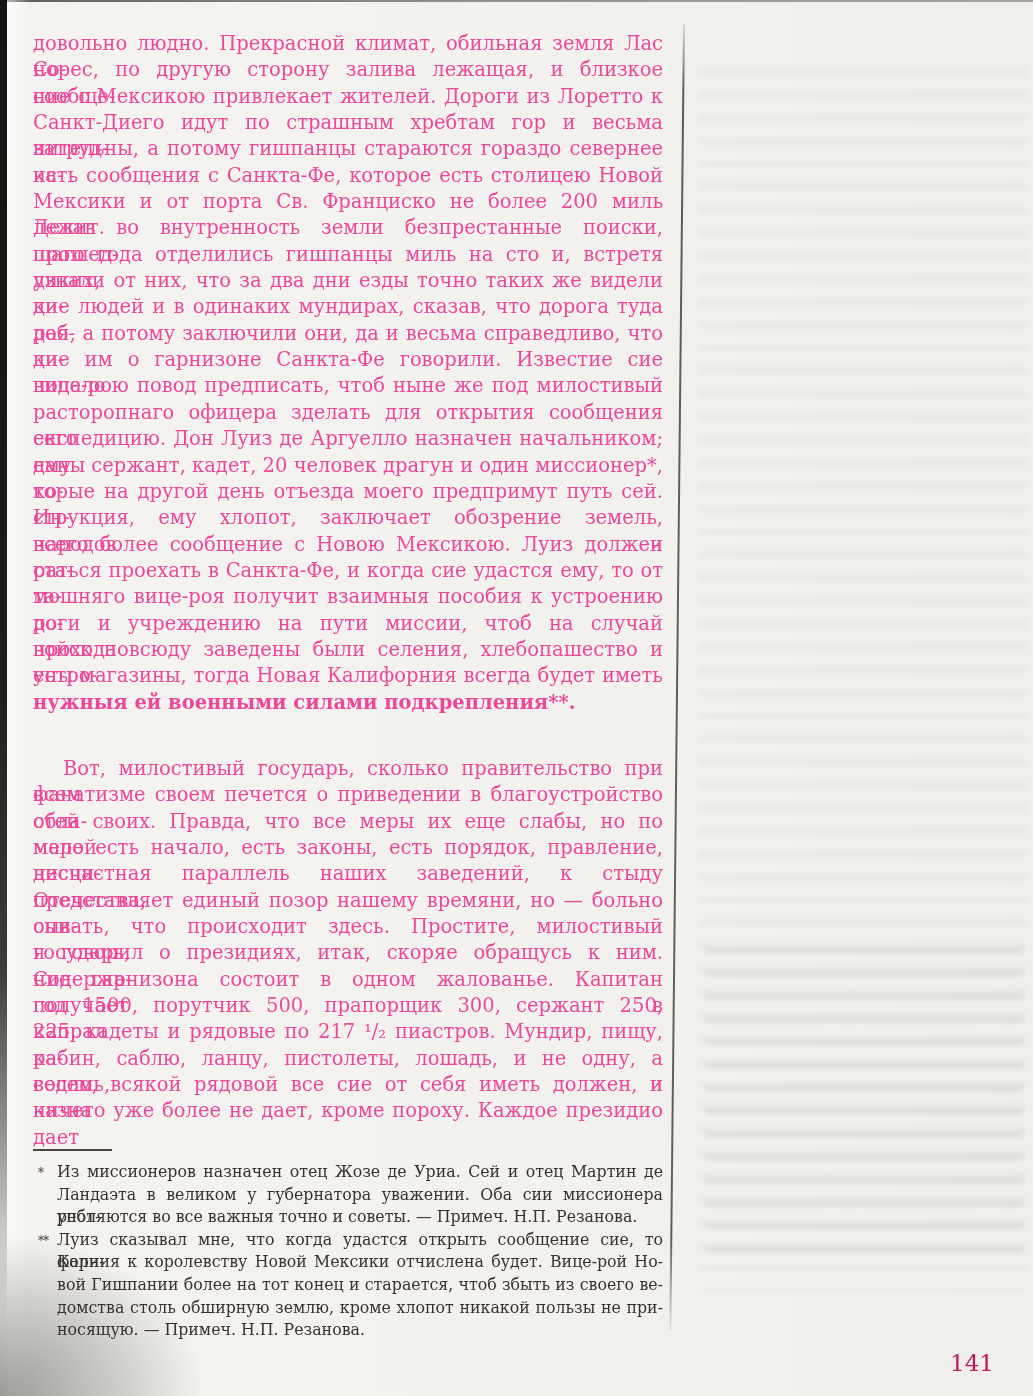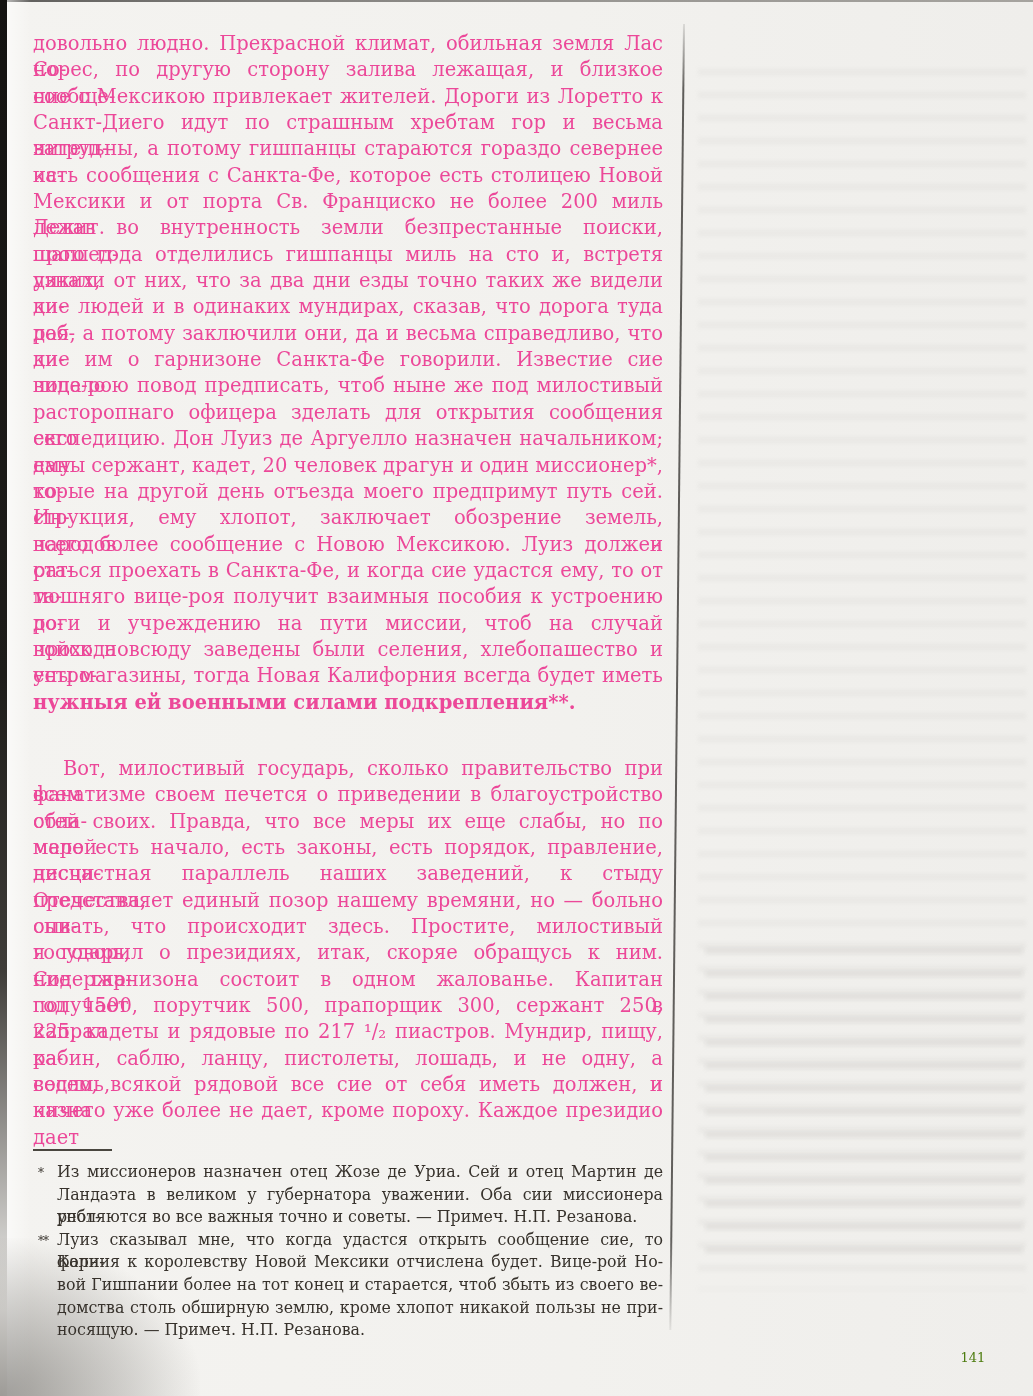--- a/index.html
+++ b/index.html
@@ -91,21 +91,21 @@
   }
   .fn-line {
     height: 22.6px;
     text-align: justify;
     text-align-last: justify;
   }
   .fn-line.nj { text-align-last: left; }
 
   .page-number {
     position: absolute; left: 950px; top: 1350px; width: 46px;
-    font-size: 13px; color: #4d7c0f; text-align: center;
+    font-size: 23px; color: #be185d; text-align: left;
   }
 </style>
 </head>
 <body>
 
 <div class="edge-top"></div>
 <div class="edge-left"></div>
 <div class="edge-left-light"></div>
 <div class="corner-shadow-bl"></div>
 <div class="bleed"></div>

